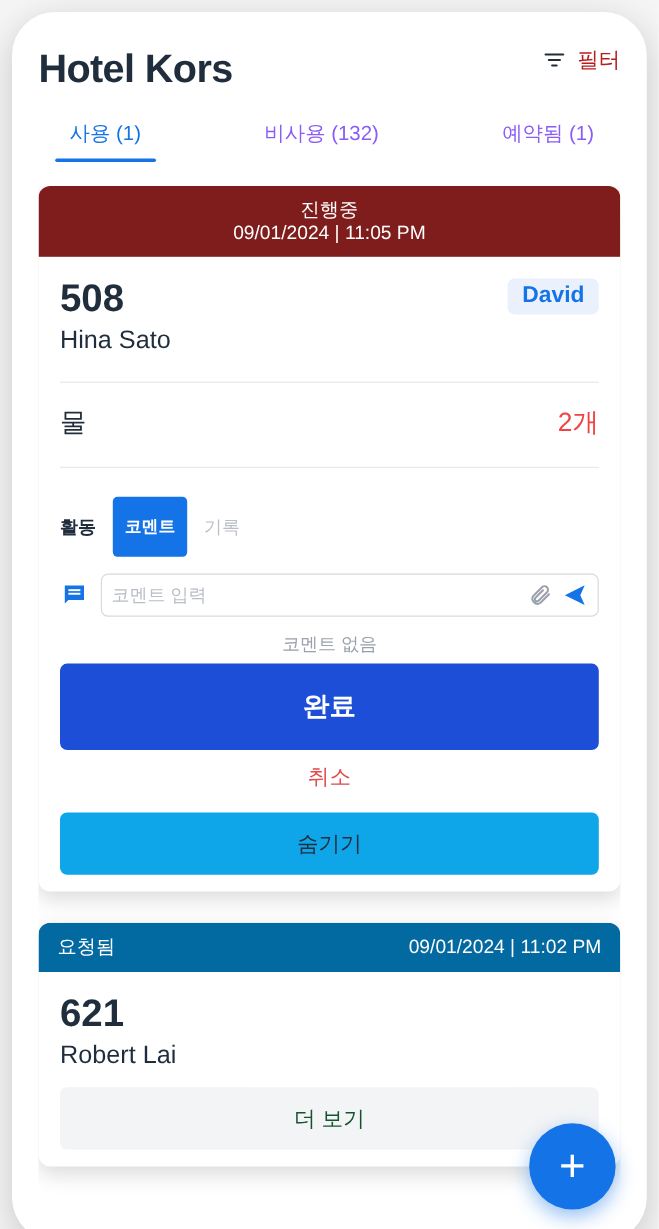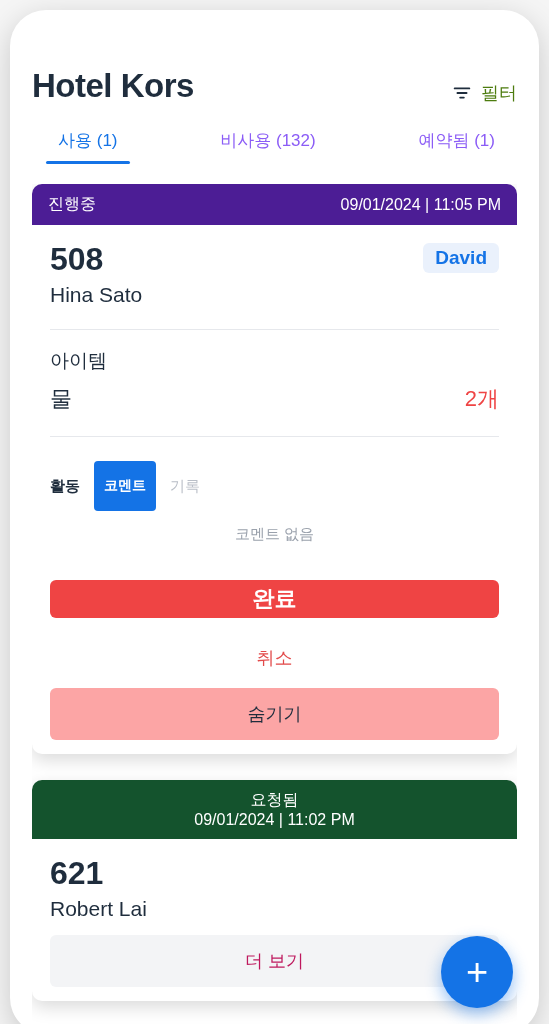--- a/index.html
+++ b/index.html
@@ -2,58 +2,58 @@
 <html><head>
 <meta charset="utf-8">
 <style>
   * { box-sizing: border-box; margin: 0; padding: 0; font-family: -apple-system, BlinkMacSystemFont, "Segoe UI", Arial, sans-serif; }
   body { background: #f5f5f5; display: flex; justify-content: center; padding: 10px; }
   .phone {
     width: 549px; height: 1024px; background: #fff; border-radius: 36px;
     box-shadow: 0 8px 30px rgba(0,0,0,.18); overflow: hidden; position: relative;
     display: flex; flex-direction: column; padding: 22px 22px 0 22px;
   }
-  .header { display: flex; justify-content: space-between; align-items: flex-end; margin-bottom: 14px; margin-top: 6px;}
+  .header { display: flex; justify-content: space-between; align-items: flex-start; margin-bottom: 14px; margin-top: 6px;}
   .title { font-size: 33px; font-weight: 800; color: #1f2d3d; letter-spacing: -.5px;}
-  .filter { display: flex; align-items: center; gap: 8px; font-size: 18px; color: #4d7c0f; cursor: pointer; margin-top: 43px;}
+  .filter { display: flex; align-items: center; gap: 8px; font-size: 18px; color: #b91c1c; cursor: pointer;}
   .filter svg { width: 22px; height: 22px; }
   .tabs { display: flex; justify-content: space-between; padding: 0 20px 0 24px; margin-bottom: 22px;}
   .tab { font-size: 17px; color: #8b5cf6; padding: 10px 2px; cursor: pointer; position: relative;}
   .tab.active { color: #1473e6; font-weight: 500;}
   .tab.active::after { content:""; position:absolute; left:-10px; right:-10px; bottom:-2px; height:3px; background:#1473e6; border-radius:2px;}
   .content { flex:1; overflow-y:auto; padding-bottom: 30px;}
   .card { background:#fff; border-radius:10px; box-shadow: 0 6px 18px rgba(0,0,0,.15); margin-bottom: 26px; overflow:hidden;}
   .card-head { display:flex; justify-content:space-between; align-items:center; padding: 10px 16px; font-size:16px; color:#fff;}
-  .card-head.orange { background:#4c1d95; }
-  .card-head.blue { background:#14532d;flex-direction:column; }
+  .card-head.orange { background:#7f1d1d;flex-direction:column; }
+  .card-head.blue { background:#0369a1; }
   .card-body { padding: 18px 18px 14px 18px; }
   .row-top { display:flex; justify-content:space-between; align-items:flex-start; }
   .room { font-size: 32px; font-weight: 800; color:#1f2d3d; line-height:1;}
   .guest { font-size: 21px; color:#1f2d3d; margin-top: 8px; font-weight: 500;}
   .assignee { background:#eaf1fc; color:#1473e6; font-weight:700; font-size:19px; padding:4px 12px; border-radius:6px;}
   hr.div { border:none; border-top:1px solid #e6e8ec; margin: 22px 0 18px 0;}
   .label-sm { font-size:19px; color:#1f2d3d; margin-bottom: 10px;}
   .item-row { display:flex; justify-content:space-between; font-size:22px; color:#1f2d3d; margin-bottom: 16px;}
   .item-qty { color:#ef4444; }
   .activity-row { display:flex; align-items:center; gap: 14px; margin: 24px 0 14px 0;}
   .activity-label { font-size:15px; font-weight:700; color:#1f2d3d;text-align:center;}
   .pill { background:#1473e6; color:#fff; font-size:14px; font-weight:600; padding:16px 10px; border-radius:4px;}
   .muted-tab { color:#b9bec7; font-size:15px;}
   .comment-row { display:flex; align-items:center; gap:10px;}
   .comment-icon { color:#1473e6; display:flex; }
   .comment-box { flex:1; display:flex; align-items:center; border:1px solid #d6dae1; border-radius:6px; padding: 6px 8px; gap:8px;}
   .comment-box input { flex:1; border:none; outline:none; font-size:15px; color:#333; }
   .comment-box input::placeholder { color:#b9bec7; }
   .attach { color:#9aa1ac; display:flex; cursor:pointer;}
   .send { color:#1473e6; display:flex; cursor:pointer;}
-  .no-comments { text-align:center; color:#9aa1ac; font-size:15px; margin-top:14px; margin-bottom: 36px;}
-  .btn-primary { width:100%; background:#ef4444; color:#fff; font-size:22px; font-weight:600; border:none; padding:4px 0; border-radius:6px; cursor:pointer; margin-bottom:18px;}
+  .no-comments { text-align:center; color:#9aa1ac; font-size:15px; margin-top:14px; margin-bottom: 6px;}
+  .btn-primary { width:100%; background:#1d4ed8; color:#fff; font-size:22px; font-weight:600; border:none; padding:21px 0; border-radius:6px; cursor:pointer; }
   .btn-danger-link { width:100%; background:none; border:none; color:#e24a4a; font-size:18px; padding:10px 0; cursor:pointer; margin-bottom:8px;}
-  .btn-secondary { width:100%; background:#fca5a5; color:#1f2d3d; font-size:18px; border:none; padding:14px 0; border-radius:6px; cursor:pointer;}
-  .btn-more { width:100%; background:#f3f4f6; color:#be185d; font-size:18px; border:none; padding:14px 0; border-radius:6px; cursor:pointer; margin-top:14px;}
+  .btn-secondary { width:100%; background:#0ea5e9; color:#1f2d3d; font-size:18px; border:none; padding:14px 0; border-radius:6px; cursor:pointer;}
+  .btn-more { width:100%; background:#f3f4f6; color:#14532d; font-size:18px; border:none; padding:14px 0; border-radius:6px; cursor:pointer; margin-top:14px;}
   .fab { position:absolute; right:26px; bottom:26px; width:72px; height:72px; border-radius:50%; background:#1473e6; color:#fff; display:flex; align-items:center; justify-content:center; box-shadow:0 6px 16px rgba(20,115,230,.45); cursor:pointer; font-size:38px; line-height:1;}
 </style>
 </head>
 <body>
 
 <div class="phone">
 
   <div class="header">
     <div class="title">Hotel Kors</div>
     <div class="filter">
@@ -81,30 +81,51 @@
       </div>
       <div class="card-body">
         <div class="row-top">
           <div>
             <div class="room">508</div>
             <div class="guest">Hina Sato</div>
           </div>
           <div class="assignee">David</div>
         </div>
         <hr class="div">
-        <div class="label-sm">아이템</div>
         <div class="item-row">
           <span>물</span>
           <span class="item-qty">2개</span>
         </div>
         <hr class="div">
         <div class="activity-row">
           <span class="activity-label">활동</span>
           <span class="pill">코멘트</span>
           <span class="muted-tab">기록</span>
+        </div>
+        <div class="comment-row">
+          <span class="comment-icon">
+            <svg width="24" height="24" viewBox="0 0 24 24" fill="#1473e6">
+                <path d="M4 4h16v12H7l-3 3V4z"></path>
+                <rect x="7" y="7" width="10" height="1.6" fill="#fff"></rect>
+                <rect x="7" y="10" width="10" height="1.6" fill="#fff"></rect>
+              </svg>
+          </span>
+          <div class="comment-box">
+            <input type="text" placeholder="코멘트 입력" style="">
+            <span class="attach">
+              <svg width="20" height="20" viewBox="0 0 24 24" fill="none" stroke="#9aa1ac" stroke-width="2" stroke-linecap="round" stroke-linejoin="round">
+                  <path d="M21 11l-8.5 8.5a5 5 0 0 1-7-7L14 4a3.5 3.5 0 0 1 5 5l-8.5 8.5a2 2 0 0 1-3-3L15 7"></path>
+                </svg>
+            </span>
+            <span class="send">
+              <svg width="22" height="22" viewBox="0 0 24 24" fill="#1473e6">
+                  <path d="M3 12l18-9-4 9 4 9-18-9z"></path>
+                </svg>
+            </span>
+          </div>
         </div>
         <div class="no-comments">코멘트 없음</div>
         <button class="btn-primary">완료</button>
         <button class="btn-danger-link">취소</button>
         <button class="btn-secondary">숨기기</button>
       </div>
     </div>
 
     <div class="card">
       <div class="card-head blue">

